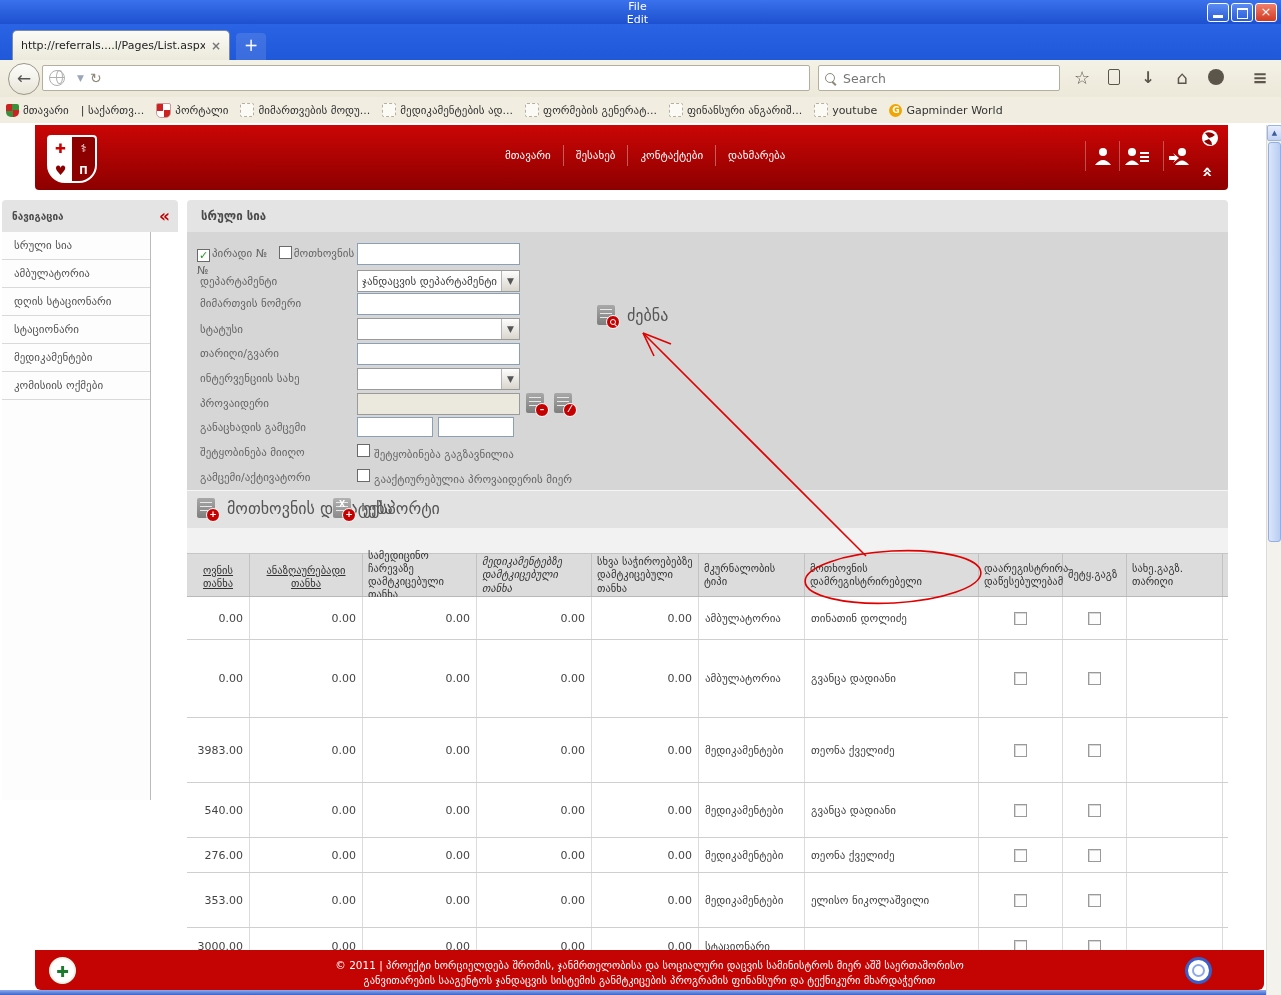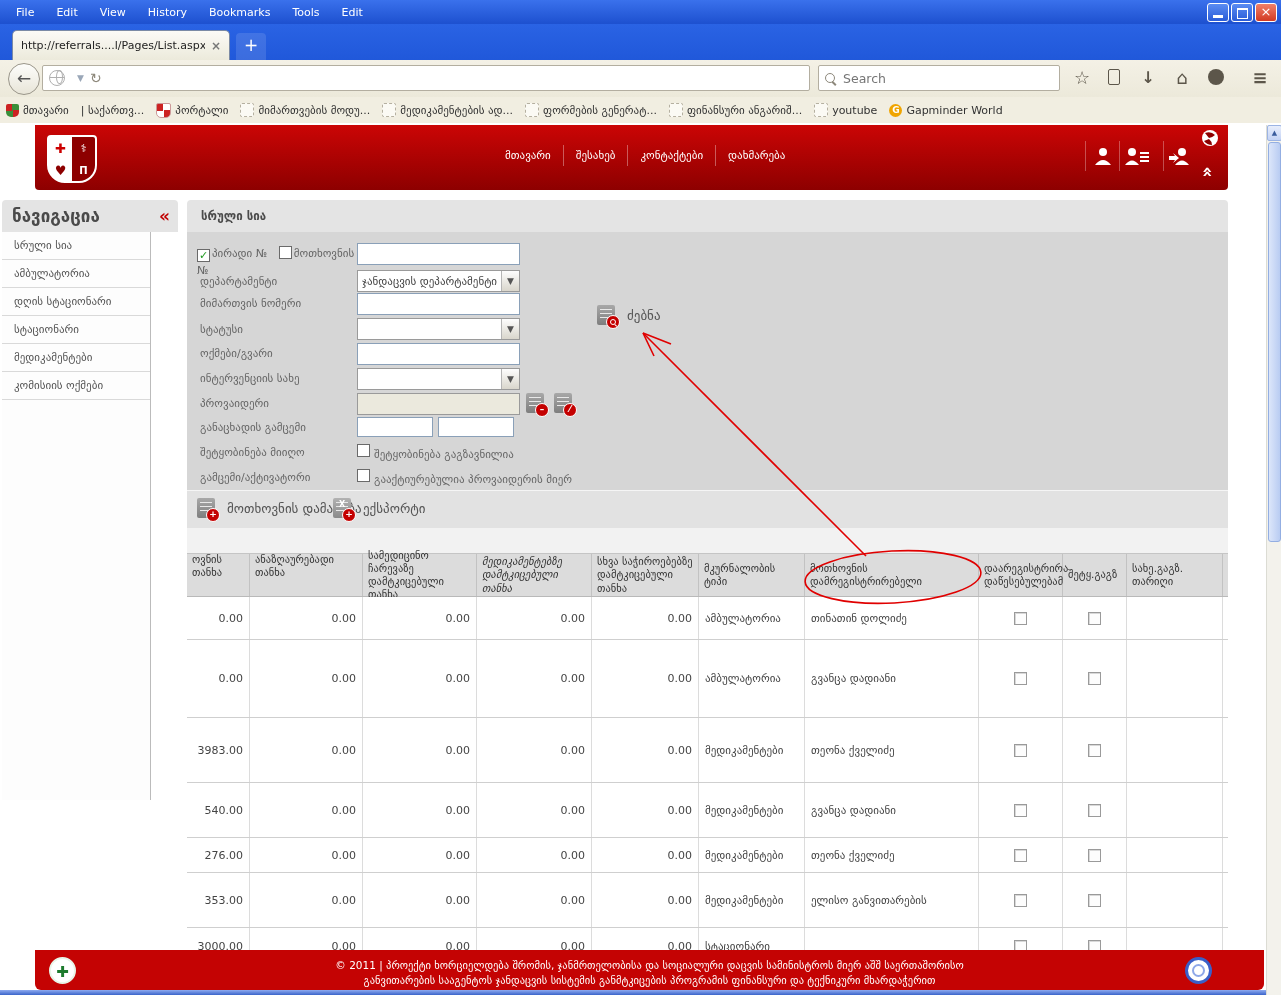--- a/index.html
+++ b/index.html
@@ -1,20 +1,20 @@
 <!DOCTYPE html>
 <html><head>
 <meta charset="utf-8">
 <style>
   html,body{margin:0;padding:0;background:#9a9a9a;}
   #screen{position:relative;width:1281px;height:995px;background:#ffffff;overflow:hidden;
           font-family:"DejaVu Sans",sans-serif;}
   .abs{position:absolute;}
   
-  .menubar{left:0;top:0;width:1281px;height:24px;background:linear-gradient(#3a71ec,#1d50cf);display:flex;align-items:center;padding-left:16px;box-sizing:border-box;}
+  .menubar{left:0;top:0;width:1281px;height:24px;background:linear-gradient(#3a71ec,#1d50cf);display:flex;align-items:center;padding-left:16px;box-sizing:border-box;flex-direction:column;}
   .menu-item{color:#fff;font-size:11px;margin-right:22px;cursor:default;}
   .tabstrip{left:0;top:24px;width:1281px;height:36px;background:linear-gradient(#2a63e4,#2058da);}
   .tab{position:absolute;left:12px;top:6px;width:218px;height:30px;background:linear-gradient(#fbfaf6,#eceadb);border:1px solid #7b8aa5;border-bottom:none;border-radius:5px 5px 0 0;display:flex;align-items:center;padding:0 8px;box-sizing:border-box;}
   .tab-title{font-size:11px;color:#222;flex:1;white-space:nowrap;overflow:hidden;}
   .tab-close{font-size:12px;color:#777;font-weight:bold;margin-left:6px;}
   .newtab{position:absolute;left:236px;top:9px;width:30px;height:27px;background:rgba(255,255,255,.12);border-radius:4px 4px 0 0;color:#fff;font-size:17px;text-align:center;line-height:25px;}
   .winbtn{position:absolute;top:3px;width:22px;height:19px;border:1px solid #fff;border-radius:3px;color:#fff;text-align:center;box-sizing:border-box;}
   .navbar{left:0;top:60px;width:1281px;height:37px;background:linear-gradient(#f4f1e6,#ece9da);border-bottom:1px solid #d8d3c0;}
   .backbtn{position:absolute;left:8px;top:3px;width:30px;height:30px;border-radius:50%;background:linear-gradient(#fdfdfb,#e8e5d8);border:1px solid #9a968a;color:#555;font-size:17px;text-align:center;line-height:28px;}
   .urlfield{position:absolute;left:42px;top:5px;width:768px;height:26px;background:#fff;border:1px solid #b3aea0;border-radius:2px;display:flex;align-items:center;box-sizing:border-box;padding:0 4px;}
@@ -37,48 +37,48 @@
   .appheader{left:35px;top:125px;width:1193px;height:65px;background:linear-gradient(#cb0505,#8d0000);border-radius:0 0 4px 4px;}
   .logo{position:absolute;left:12px;top:10px;width:50px;height:48px;background:#fff;border-radius:4px 4px 18px 18px;display:grid;grid-template:1fr 1fr / 1fr 1fr;overflow:hidden;border:2px solid #fff;box-sizing:border-box;}
   .logo div{display:flex;align-items:center;justify-content:center;font-size:13px;font-weight:bold;}
   .apptitle{position:absolute;left:78px;top:11px;color:#fff;font-size:13px;font-weight:bold;line-height:17px;}
   .appnav{position:absolute;left:458px;top:20px;display:flex;align-items:center;}
   .appnav span{color:#fff;font-size:11px;padding:4px 12px;border-right:1px solid rgba(255,255,255,.35);}
   .appnav span:last-child{border-right:none;}
   .hicon{position:absolute;top:16px;width:34px;height:30px;display:flex;align-items:center;justify-content:center;border-left:1px solid rgba(255,255,255,.3);}
   
   .side-head{left:2px;top:200px;width:176px;height:32px;background:#e4e4e4;border-radius:4px 4px 0 0;display:flex;align-items:center;justify-content:space-between;padding:0 10px;box-sizing:border-box;}
-  .side-head b{font-size:17px;color:#4a4a4a;}
+  .side-head b{font-size:10px;color:#4a4a4a;}
   .collapse{color:#c00000;font-weight:bold;font-size:17px;letter-spacing:-2px;}
   .side-list{left:2px;top:232px;width:148px;height:568px;background:#fdfdfd;border-right:1px solid #bbb;}
   .side-item{display:block;font-size:11px;color:#555;padding:7px 0 7px 12px;border-bottom:1px solid #d9d9d9;}
   
   .panel-title{left:187px;top:200px;width:1041px;height:32px;background:#e4e4e4;border-radius:4px 4px 0 0;display:flex;align-items:center;padding-left:14px;box-sizing:border-box;}
   .panel-title b{font-size:11.5px;color:#4a4a4a;}
   .formarea{left:187px;top:232px;width:1041px;height:258px;background:#d6d6d6;}
   .lbl{position:absolute;font-size:11px;color:#666;}
   .fld{position:absolute;background:#fff;border:1px solid #8aa0b8;box-sizing:border-box;}
   .dd{position:absolute;background:#fff;border:1px solid #9a9a9a;box-sizing:border-box;display:flex;align-items:center;justify-content:space-between;}
   .dd .val{font-size:11px;color:#444;padding-left:4px;white-space:nowrap;overflow:hidden;}
   .ddbtn{width:17px;height:100%;background:linear-gradient(#fdfdfd,#d9d6cc);border-left:1px solid #b5b5b5;color:#555;font-size:9px;display:flex;align-items:center;justify-content:center;flex:none;}
   .cbx{position:absolute;width:13px;height:13px;background:#fff;border:1px solid #6a6a6a;box-sizing:border-box;font-size:11px;line-height:11px;text-align:center;color:#1f9a1f;font-weight:bold;}
   .docicon{position:relative;width:18px;height:20px;background:linear-gradient(#a8a8a8,#7e7e7e);border-radius:2px;flex:none;}
   .docicon:before{content:"";position:absolute;left:3px;top:4px;width:12px;height:9px;
      background:repeating-linear-gradient(#e8e8e8 0 1.5px,transparent 1.5px 4px);}
   .badge{position:absolute;right:-5px;bottom:-4px;width:12px;height:12px;background:#c40000;border:1px solid #fff;border-radius:50%;color:#fff;font-size:9px;font-weight:bold;line-height:11px;text-align:center;box-sizing:content-box;}
   .badge .bmag{position:absolute;left:2.5px;top:2.5px;width:4px;height:4px;border:1px solid #fff;border-radius:50%;}
   .badge .bmag:after{content:"";position:absolute;left:4px;top:4px;width:3px;height:1px;background:#fff;transform:rotate(45deg);transform-origin:0 0;}
   .iconbtn{position:absolute;display:flex;align-items:center;}
-  .iconbtn .txt{font-size:13px;color:#555;margin-left:12px;}
+  .iconbtn .txt{font-size:16px;color:#555;margin-left:12px;}
   .btnbar{left:187px;top:490px;width:1041px;height:38px;background:#e2e2e2;border-top:1px solid #f5f5f5;}
   .gapstrip{left:187px;top:528px;width:1041px;height:25px;background:#f2f2f2;}
   
   .thead{left:187px;top:553px;width:1041px;height:44px;background:#dcdcdc;display:flex;border-top:1px solid #c5c5c5;border-bottom:1px solid #b9b9b9;box-sizing:border-box;}
   .th{font-size:10.5px;color:#333;border-right:1px solid #c2c2c2;box-sizing:border-box;display:flex;align-items:center;padding:2px 5px;line-height:1.25;}
-  .th.r{justify-content:flex-end;text-align:left;align-items:flex-end;padding-bottom:17px;}
+  .th.r{justify-content:flex-end;text-align:center;align-items:flex-end;padding-bottom:6px;text-decoration:underline;}
   .trow{position:absolute;left:187px;width:1041px;background:#fff;display:flex;border-bottom:1px solid #cfcfcf;box-sizing:border-box;overflow:hidden;}
   .tc{font-size:11px;color:#444;border-right:1px solid #dcdcdc;box-sizing:border-box;display:flex;align-items:center;padding:2px 6px;}
   .tc.a{justify-content:flex-end;}
   .tc.c{justify-content:center;}
   .rcb{width:13px;height:13px;background:#fdfdfd;border:1px solid #9a9a9a;box-shadow:inset 1px 1px 0 #d8d8d8;box-sizing:border-box;}
   
   .footer{left:35px;top:950px;width:1229px;height:40px;background:#c40303;border-radius:0 0 6px 6px;color:#fff;text-align:center;font-size:10.5px;line-height:15px;padding-top:8px;box-sizing:border-box;}
   .f-logo{position:absolute;left:14px;top:7px;width:27px;height:27px;border-radius:50%;background:#fff;color:#1c7a2d;font-size:15px;font-weight:bold;text-align:center;line-height:26px;border:2px solid #e8f5e8;box-sizing:border-box;}
   .f-emblem{position:absolute;right:52px;top:7px;width:27px;height:27px;border-radius:50%;background:#fff;border:3px solid #3a5fc8;box-sizing:border-box;}
   .f-emblem:before{content:"";position:absolute;left:4px;top:4px;right:4px;bottom:4px;border:2px solid #8fa8e8;border-radius:50%;}
@@ -266,21 +266,21 @@
 
   <div class="iconbtn" style="left:597px;top:305px;">
     <span class="docicon">
         <span class="badge">
           <span class="bmag"></span>
         </span>
       </span>
     <span class="txt">ძებნა</span>
   </div>
 
-  <span class="lbl" style="left:200px;top:347px;">ოქმები/გვარი</span>
+  <span class="lbl" style="left:200px;top:347px;">თარიღი/გვარი</span>
   <div class="fld" style="left:357px;top:343px;width:163px;height:22px;"></div>
 
   <span class="lbl" style="left:200px;top:372px;">ინტერვენციის სახე</span>
   <div class="dd" style="left:357px;top:368px;width:163px;height:22px;">
     <span class="val"></span>
     <span class="ddbtn">▼</span>
   </div>
 
   <span class="lbl" style="left:200px;top:397px;">პროვაიდერი</span>
   <div class="fld" style="left:357px;top:393px;width:163px;height:22px;background:#ebe9dd;border-color:#9a9a9a;"></div>
@@ -416,21 +416,21 @@
       </div>
     <div class="tc" style="width:96px;"></div>
   </div>
   <div class="trow" style="top:873px;height:55px;">
     <div class="tc a" style="width:63px;">353.00</div>
     <div class="tc a" style="width:113px;">0.00</div>
     <div class="tc a" style="width:114px;">0.00</div>
     <div class="tc a" style="width:115px;">0.00</div>
     <div class="tc a" style="width:107px;">0.00</div>
     <div class="tc" style="width:106px;">მედიკამენტები</div>
-    <div class="tc" style="width:174px;">ელისო განვითარების</div>
+    <div class="tc" style="width:174px;">ელისო ნიკოლაშვილი</div>
     <div class="tc c" style="width:84px;">
         <span class="rcb"></span>
       </div>
     <div class="tc c" style="width:64px;">
         <span class="rcb"></span>
       </div>
     <div class="tc" style="width:96px;"></div>
   </div>
   <div class="trow" style="top:928px;height:22px;border-bottom:none;">
     <div class="tc a" style="width:63px;align-items:flex-start;padding-top:12px;">3000.00</div>

